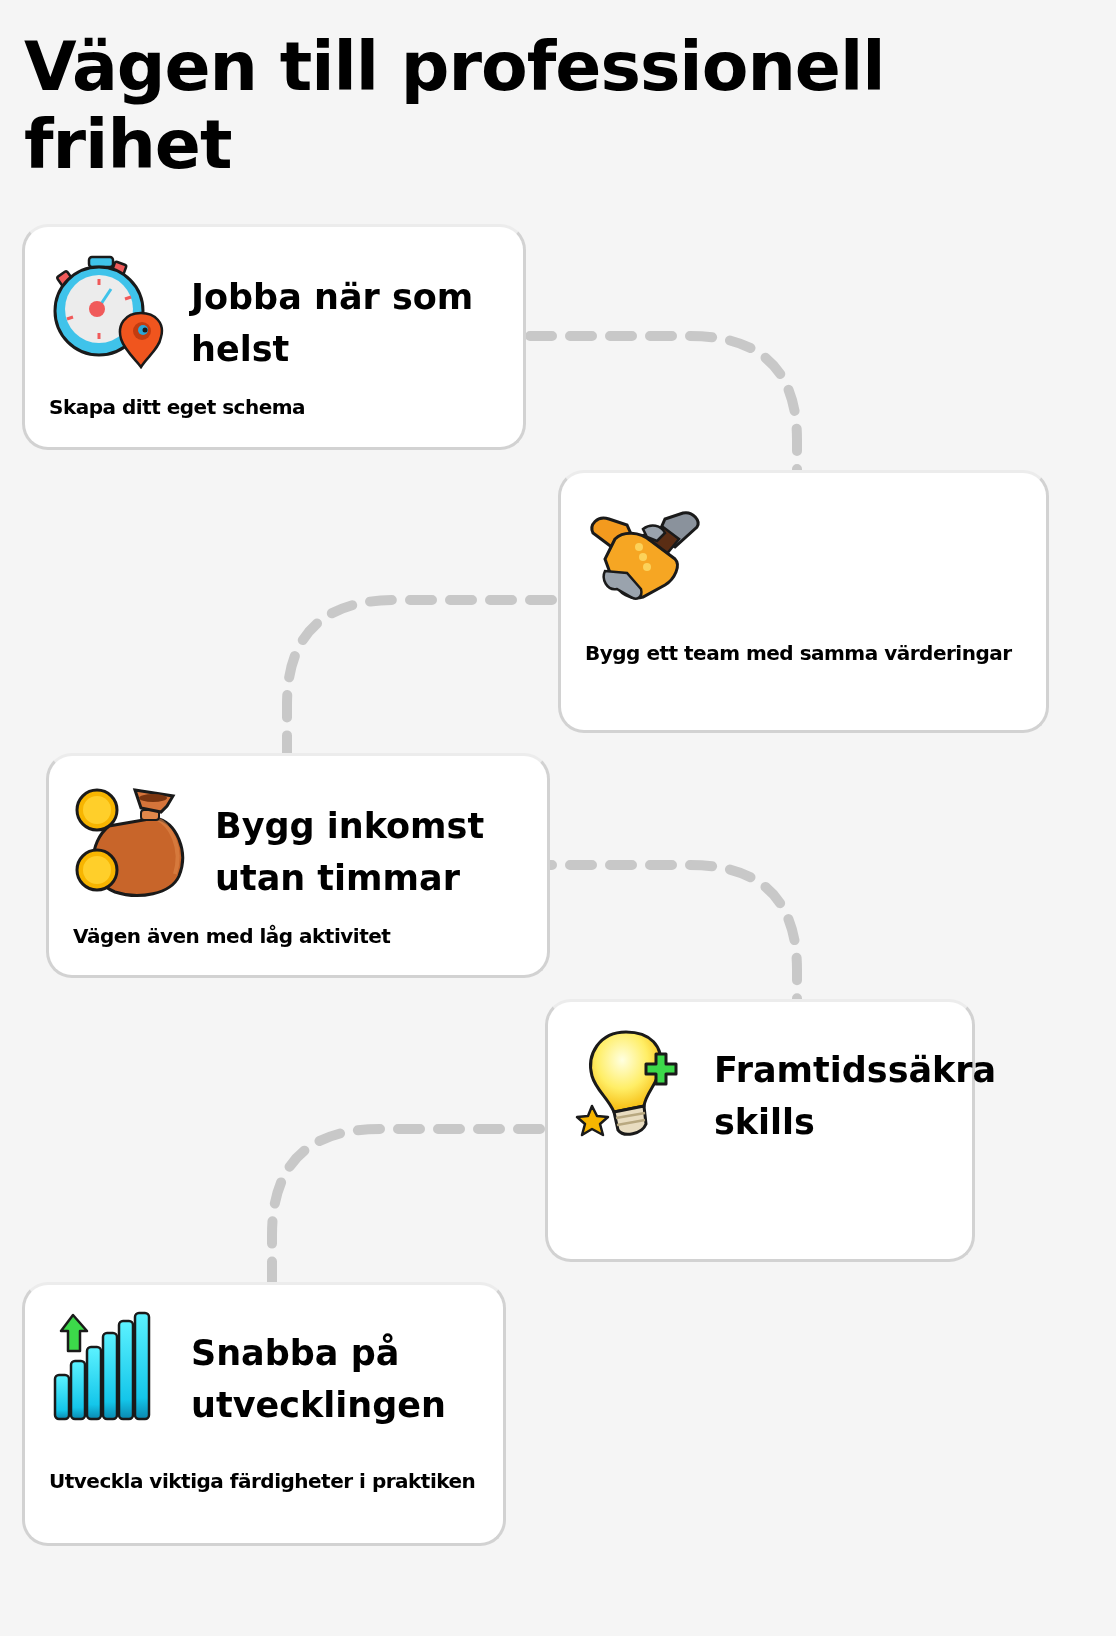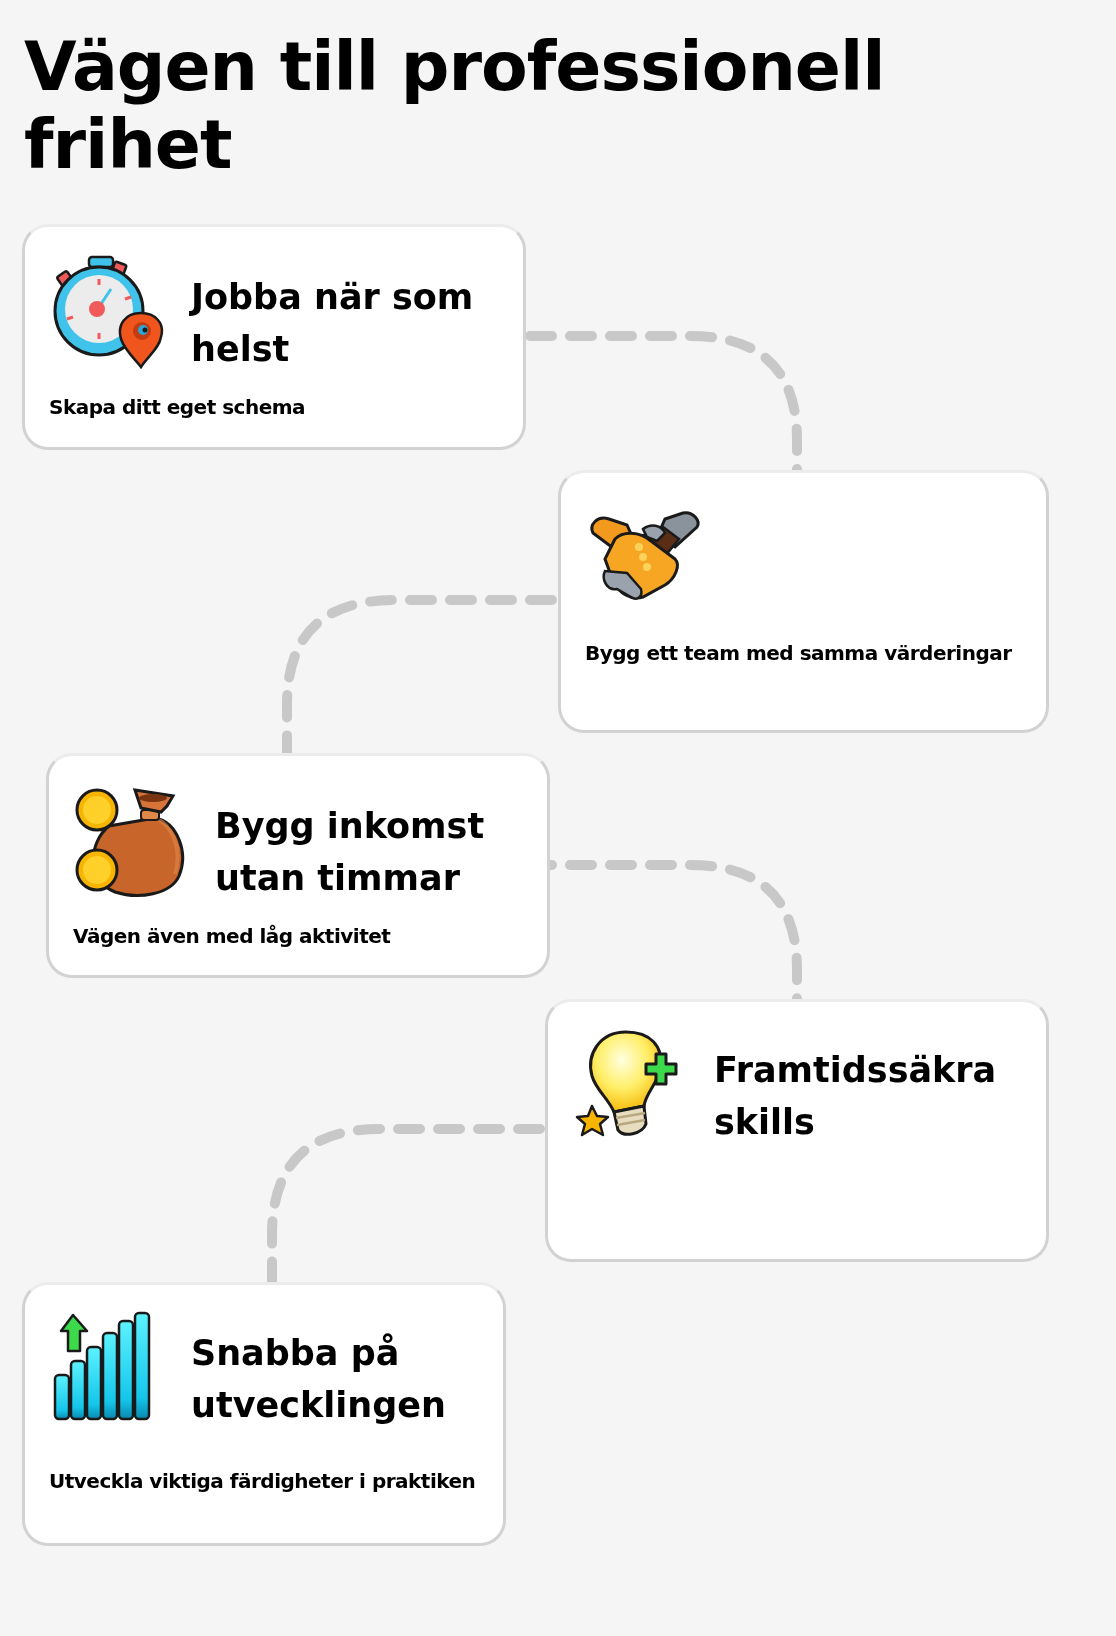--- a/index.html
+++ b/index.html
@@ -127,21 +127,21 @@
       <circle cx="22" cy="28" r="20" fill="#f7b500" stroke="#1a1a1a" stroke-width="3"></circle>
       <circle cx="22" cy="28" r="14" fill="#ffcf2a"></circle>
       <circle cx="22" cy="88" r="20" fill="#f7b500" stroke="#1a1a1a" stroke-width="3"></circle>
       <circle cx="22" cy="88" r="14" fill="#ffcf2a"></circle>
     </svg>
   </div>
   <h2 class="card-title">Bygg inkomst utan timmar</h2>
   <p class="card-desc" style="top:160px;">Vägen även med låg aktivitet</p>
 </div>
 
-<div class="card" style="left:545px; top:999px; width:504px; height:263px;">
+<div class="card" style="left:545px; top:999px; width:430px; height:263px;">
   <div class="icon">
     <svg viewBox="0 0 116 116">
       <defs>
         <radialGradient id="bulbGrad" cx="45%" cy="35%" r="60%">
           <stop offset="0%" stop-color="#ffffe0"></stop>
           <stop offset="60%" stop-color="#ffee66"></stop>
           <stop offset="100%" stop-color="#f7c21a"></stop>
         </radialGradient>
       </defs>
       <path d="M 52 4 C 26 4 12 26 18 48 C 22 62 34 70 40 84 L 70 78 C 72 64 84 56 86 40 C 90 18 76 4 52 4 Z" fill="url(#bulbGrad)" stroke="#1a1a1a" stroke-width="3"></path>

